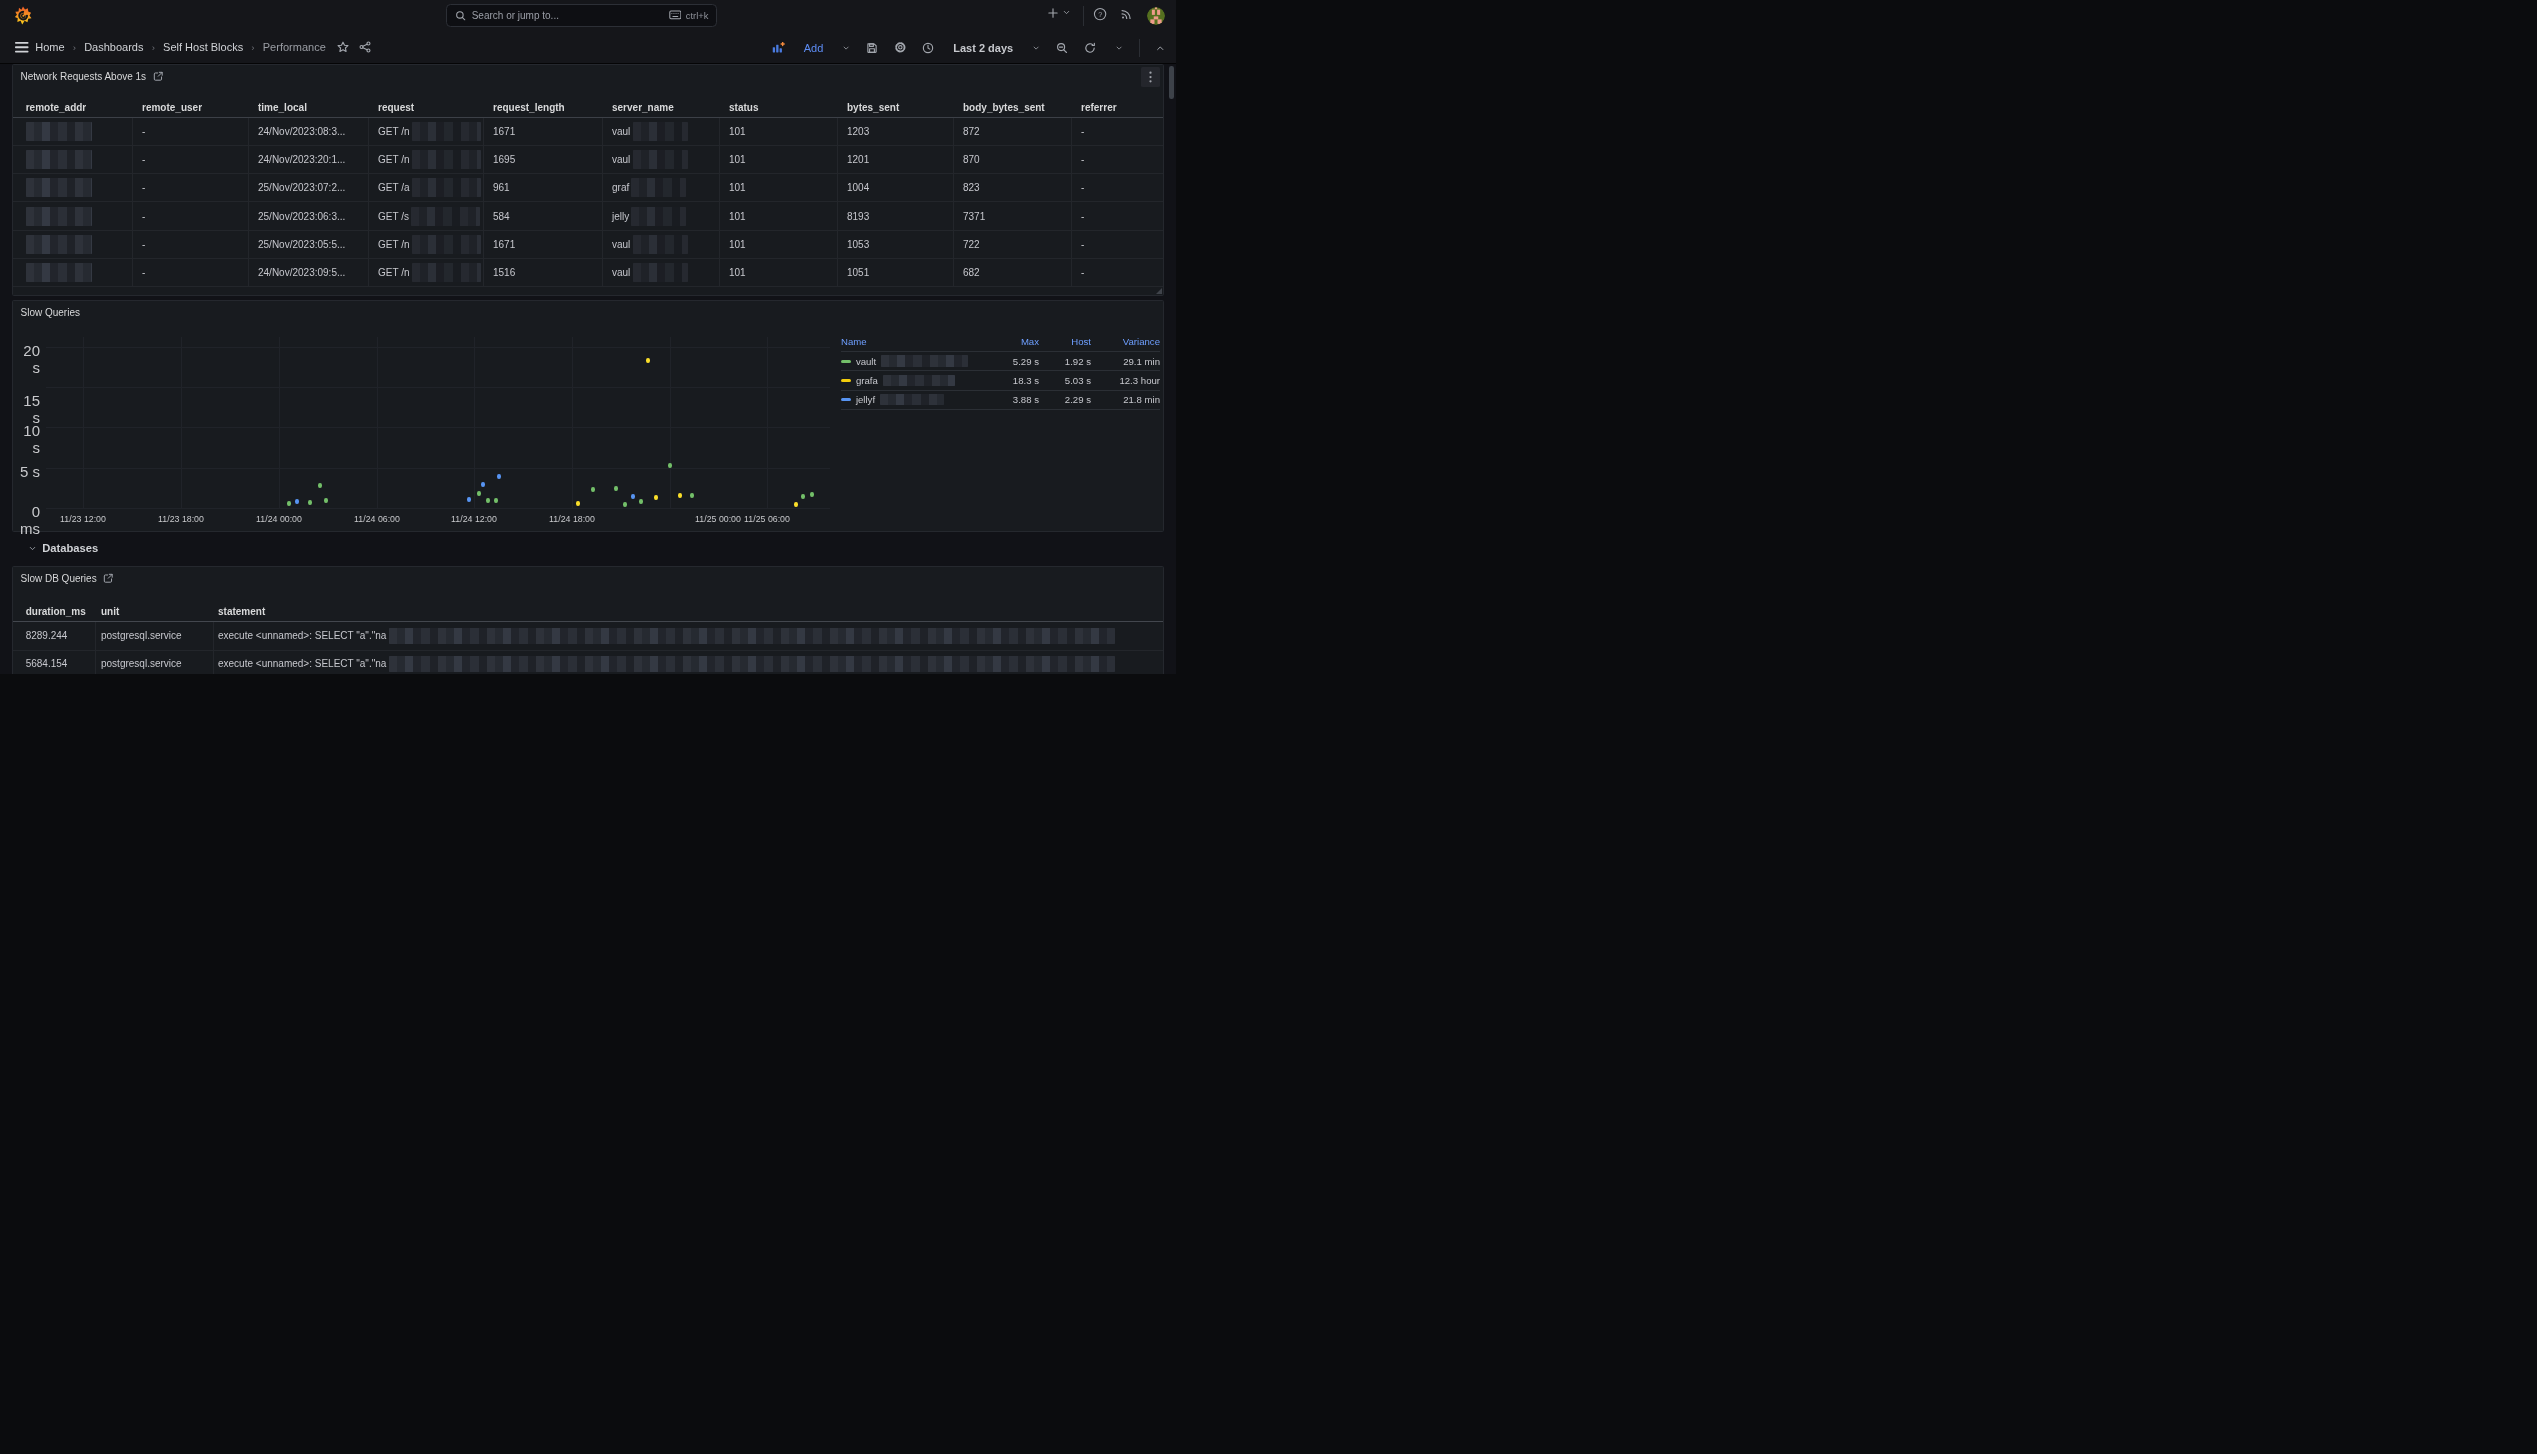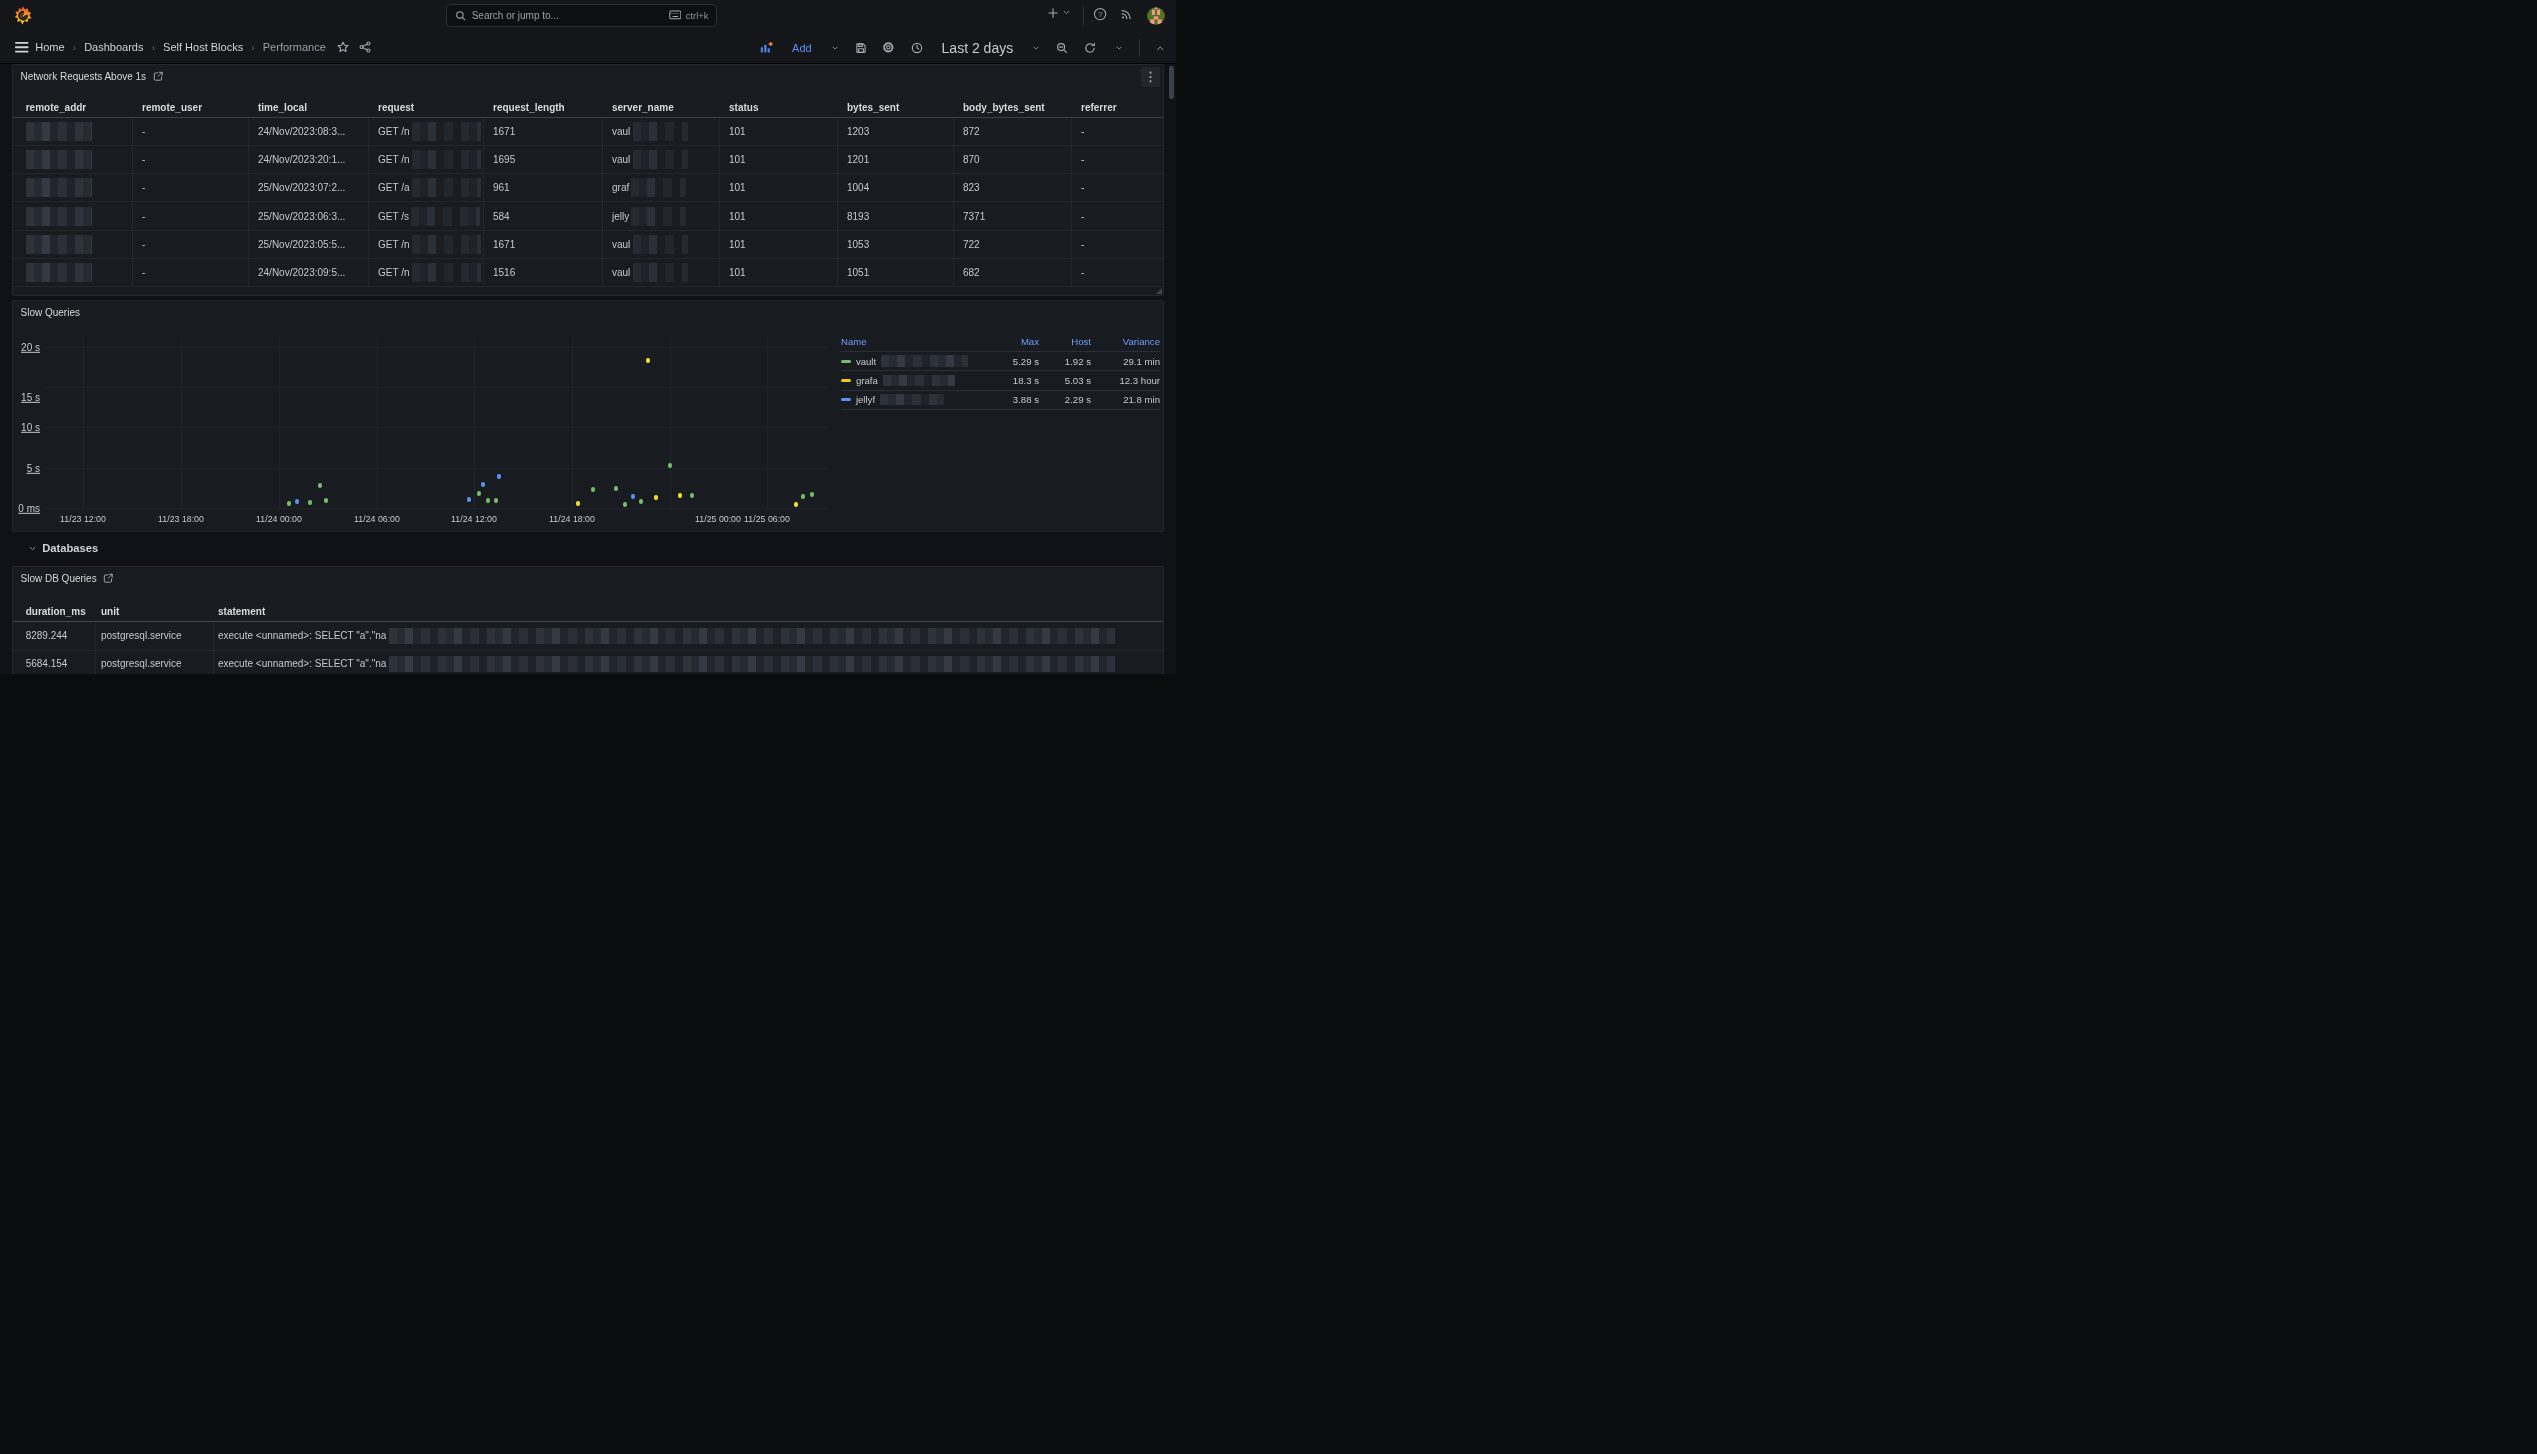--- a/index.html
+++ b/index.html
@@ -25,21 +25,21 @@
   
   #navbar2{position:absolute;left:0;top:32px;width:100%;height:31.5px;background:#15161a;
            display:flex;align-items:center;border-bottom:0.7px solid #050506;box-sizing:border-box;}
   #nb-left{display:flex;align-items:center;gap:6.7px;padding-left:15px;font-size:11px;}
   .crumb{color:#d0d2d6;cursor:pointer;white-space:nowrap;}
   .crumb.current{color:#9a9da4;cursor:default;}
   .crumb-sep{color:#6e7178;font-size:9.7px;padding:0 1.5px;}
   #nb-right{position:absolute;right:10.5px;top:0;height:31.5px;display:flex;align-items:center;gap:15.7px;}
   .tbtn{display:flex;align-items:center;gap:19px;cursor:pointer;color:#b9bcc2;}
   #add-btn{color:#5d8df5;font-size:11px;font-weight:500;}
-  #time-btn{font-size:14px;color:#c7c9ce;}
+  #time-btn{font-size:11px;color:#c7c9ce;font-weight:bold;}
   .vsep{width:0.7px;height:18px;background:#2b2e34;}
 
   
   #dash{position:absolute;left:0;top:64px;width:1176px;height:610px;background:#111217;}
   .panel{position:absolute;left:12px;width:1152px;background:#181b1f;
          border:0.7px solid #25282e;border-radius:1.5px;box-sizing:border-box;}
   .ptitle-row{position:absolute;left:0;top:0;width:100%;height:22.5px;display:flex;
               align-items:center;padding-left:7.5px;gap:6.7px;box-sizing:border-box;cursor:move;}
   .ptitle{font-size:10px;font-weight:500;color:#d8d9da;white-space:nowrap;}
   .kebab-wrap{position:absolute;right:3px;top:2.2px;width:19.5px;height:19.5px;border-radius:1.5px;
@@ -54,21 +54,21 @@
   .td{position:absolute;top:0;height:100%;display:flex;align-items:center;gap:2.2px;
       font-size:10px;color:#c7c8ce;white-space:nowrap;}
   .hunder{position:absolute;height:0.7px;background:#3c4047;}
   .pix{background:repeating-linear-gradient(90deg,#2e323a 0 8.2px,#262a31 8.2px 15.7px,
         #343943 15.7px 24px,#22252c 24px 32px,#2b2f37 32px 41px,#1f2228 41px 49px);border-radius:0.7px;}
   .pix.dark{filter:brightness(0.82);}
 
   
   .vline{position:absolute;width:0.7px;background:#202329;}
   .hline{position:absolute;height:0.7px;background:#202329;}
-  .ytick{position:absolute;width:27px;text-align:right;font-size:10px;color:#c8c9cc;transform:translateY(-5.2px);text-decoration:underline;}
+  .ytick{position:absolute;width:27px;text-align:right;font-size:15px;color:#c8c9cc;transform:translateY(-5.2px);}
   .xtick{position:absolute;font-size:8.8px;color:#c8c9cc;transform:translateX(-50%);white-space:nowrap;}
   .dot{position:absolute;width:3.7px;height:4.5px;border-radius:50%;cursor:crosshair;}
 
   
   #sq-legend{position:absolute;left:828px;top:31.5px;width:319px;font-size:9.6px;}
   .lg-row{display:flex;align-items:center;height:18.4px;border-bottom:0.7px solid #2b2f35;}
   .lg-name{flex:1;display:flex;align-items:center;gap:5.2px;color:#c7c8ce;cursor:pointer;}
   .lg-dash{width:9.7px;height:3px;border-radius:1.5px;}
   .lg-num{width:48px;text-align:right;color:#c7c8ce;}
   .lg-num.w2{width:52px}.lg-num.w3{width:69px}

